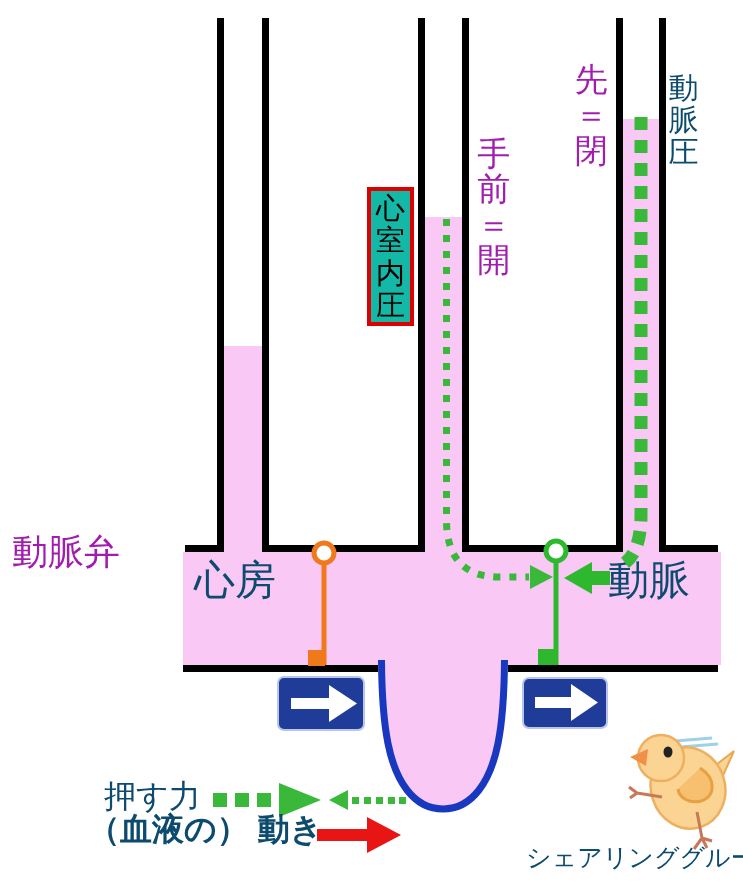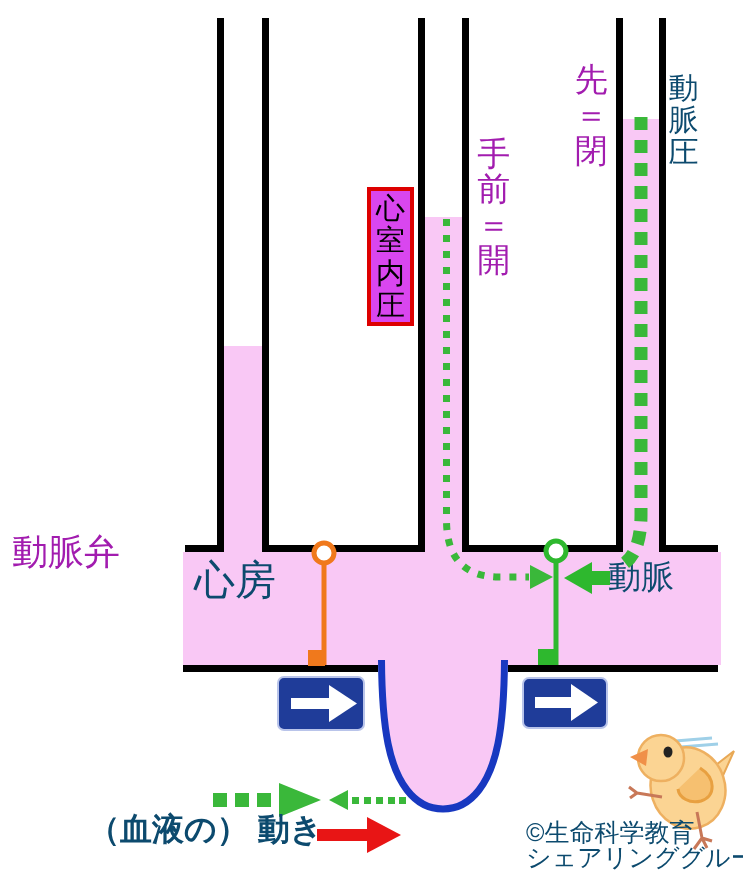--- a/index.html
+++ b/index.html
@@ -6,30 +6,30 @@
   body{width:743px;height:883px;position:relative;overflow:hidden;
        font-family:"Liberation Sans","DejaVu Sans",sans-serif;}
   .canvas{position:absolute;left:0;top:0;width:743px;height:883px;}
   svg.layer{position:absolute;left:0;top:0;pointer-events:none;}
   #shapes{z-index:1;}
   #overlay{z-index:10;}
   .lbl{position:absolute;z-index:5;color:#0c4a6e;white-space:nowrap;line-height:1.0;}
   .green{color:#a21caf;}
   .vtext{white-space:normal;width:1.16em;line-height:1.07;text-align:center;word-break:break-all;}
   .redbox{position:absolute;left:367px;top:187px;width:39px;height:131px;
-          border:4px solid #dd0000;background:#d946ef;z-index:5;
+          border:4px solid #dd0000;background:#14b8a6;z-index:5;
           display:flex;align-items:center;justify-content:center;}
   .redbox .vtext{font-size:29px;line-height:1.12;}
   .f-pressure-mid{left:472px;top:136px;font-size:33px;text-align:right;}
   .f-far-closed{left:572px;top:62px;font-size:33px;}
   .f-artery-press{left:666px;top:72px;font-size:30px;line-height:1.07;}
   .f-valve{left:12px;top:534px;font-size:36px;}
   .f-atrium{left:194px;top:560px;font-size:41px;}
   .f-ventricle{left:404px;top:560px;font-size:41px;}
-  .f-artery{left:608px;top:560px;font-size:33px;}
+  .f-artery{left:608px;top:560px;font-size:41px;}
   .f-push{left:104px;top:780px;font-size:32px;}
   .f-move{left:88px;top:813px;font-size:32px;font-weight:bold;}
   .f-copy1{left:526px;top:820px;font-size:25px;}
   .f-copy2{left:526px;top:845px;font-size:25px;}
 </style>
 </head>
 <body>
 
 <div class="canvas">
 
@@ -128,23 +128,23 @@
 </div>
 
 <div class="lbl vtext green f-pressure-mid">手前＝開</div>
 <div class="lbl vtext green f-far-closed">先＝閉</div>
 <div class="lbl vtext f-artery-press">動脈圧</div>
 
 <div class="lbl green f-valve">動脈弁</div>
 <div class="lbl f-atrium">心房</div>
 <div class="lbl f-artery">動脈</div>
 
+<div class="lbl f-push">押す力</div>
 <div class="lbl f-move">（血液の） 動き</div>
 
-<div class="lbl f-copy1">©生命科学教育</div>
 <div class="lbl f-copy2">シェアリンググループ</div>
 
 <svg id="overlay" class="layer" width="743" height="883" viewBox="0 0 743 883">
 
   <g>
     <path d="M446.5 219 L446.5 520 Q446.5 576 498 577 L529 577" fill="none" stroke="#3ab83a" stroke-width="7" stroke-dasharray="7 9"></path>
     <polygon points="530,565 530,589 553,577" fill="#3ab83a"></polygon>
   </g>
 
   <g>

